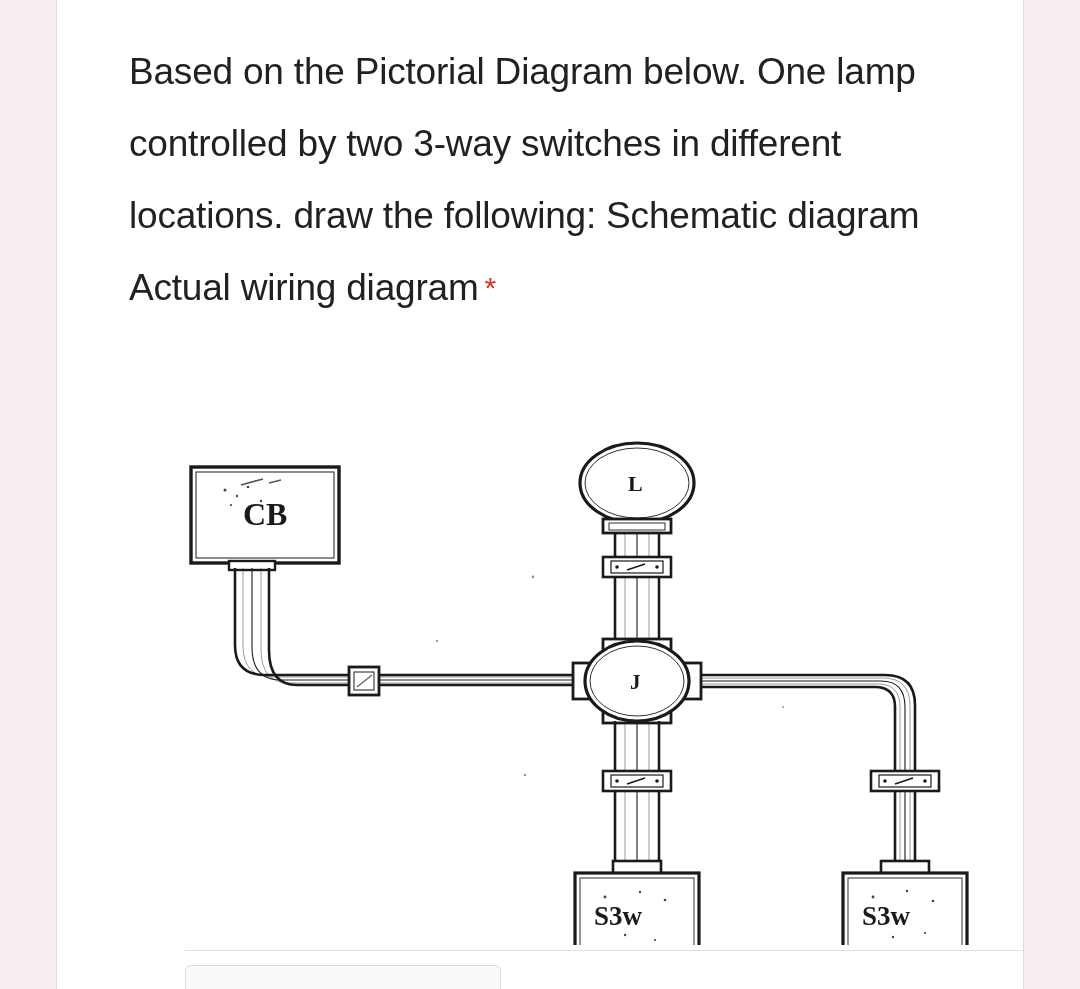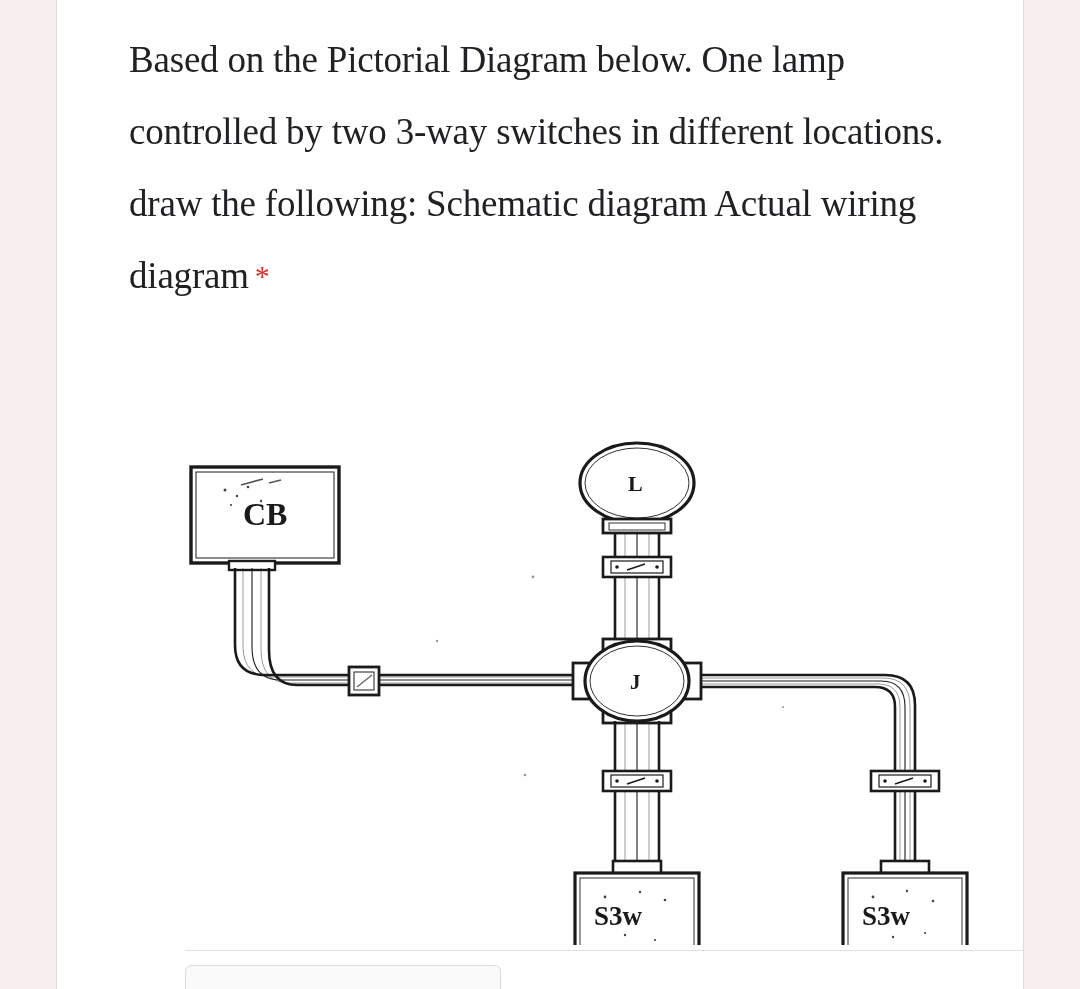--- a/index.html
+++ b/index.html
@@ -27,23 +27,22 @@
     height: 1030px;
     background: #ffffff;
     border-left: 1px solid #dadce0;
     border-right: 1px solid #dadce0;
     box-sizing: border-box;
   }
 
   .question-block {
     position: absolute;
     left: 72px;
-    top: 44px;
+    top: 56px;
     width: 840px;
-    font-family: Liberation Serif, serif;
   }
 
   .question-text {
     font-size: 37px;
     line-height: 72px;
     color: #202124;
     font-weight: 400;
     letter-spacing: -0.2px;
     margin: 0;
     white-space: pre-wrap;

